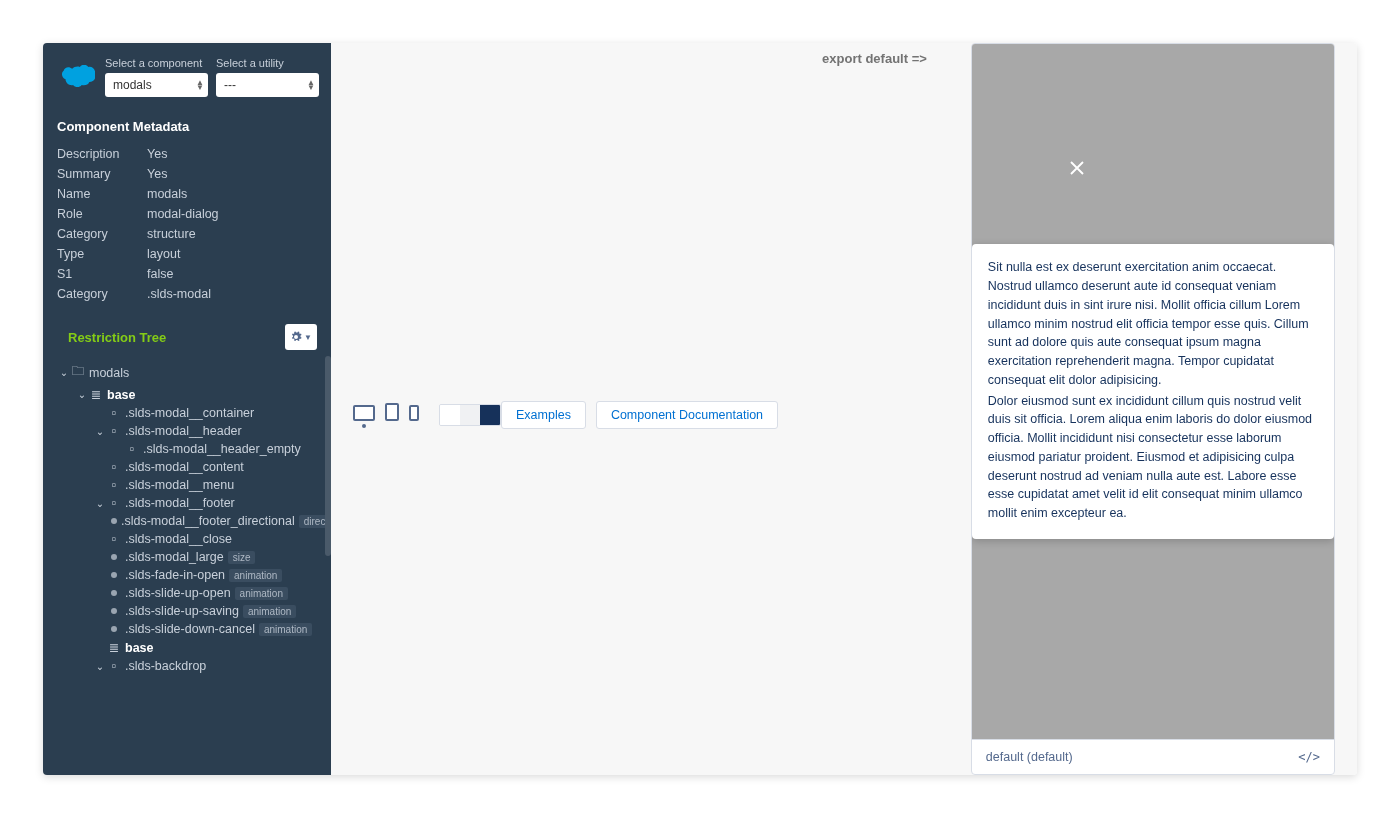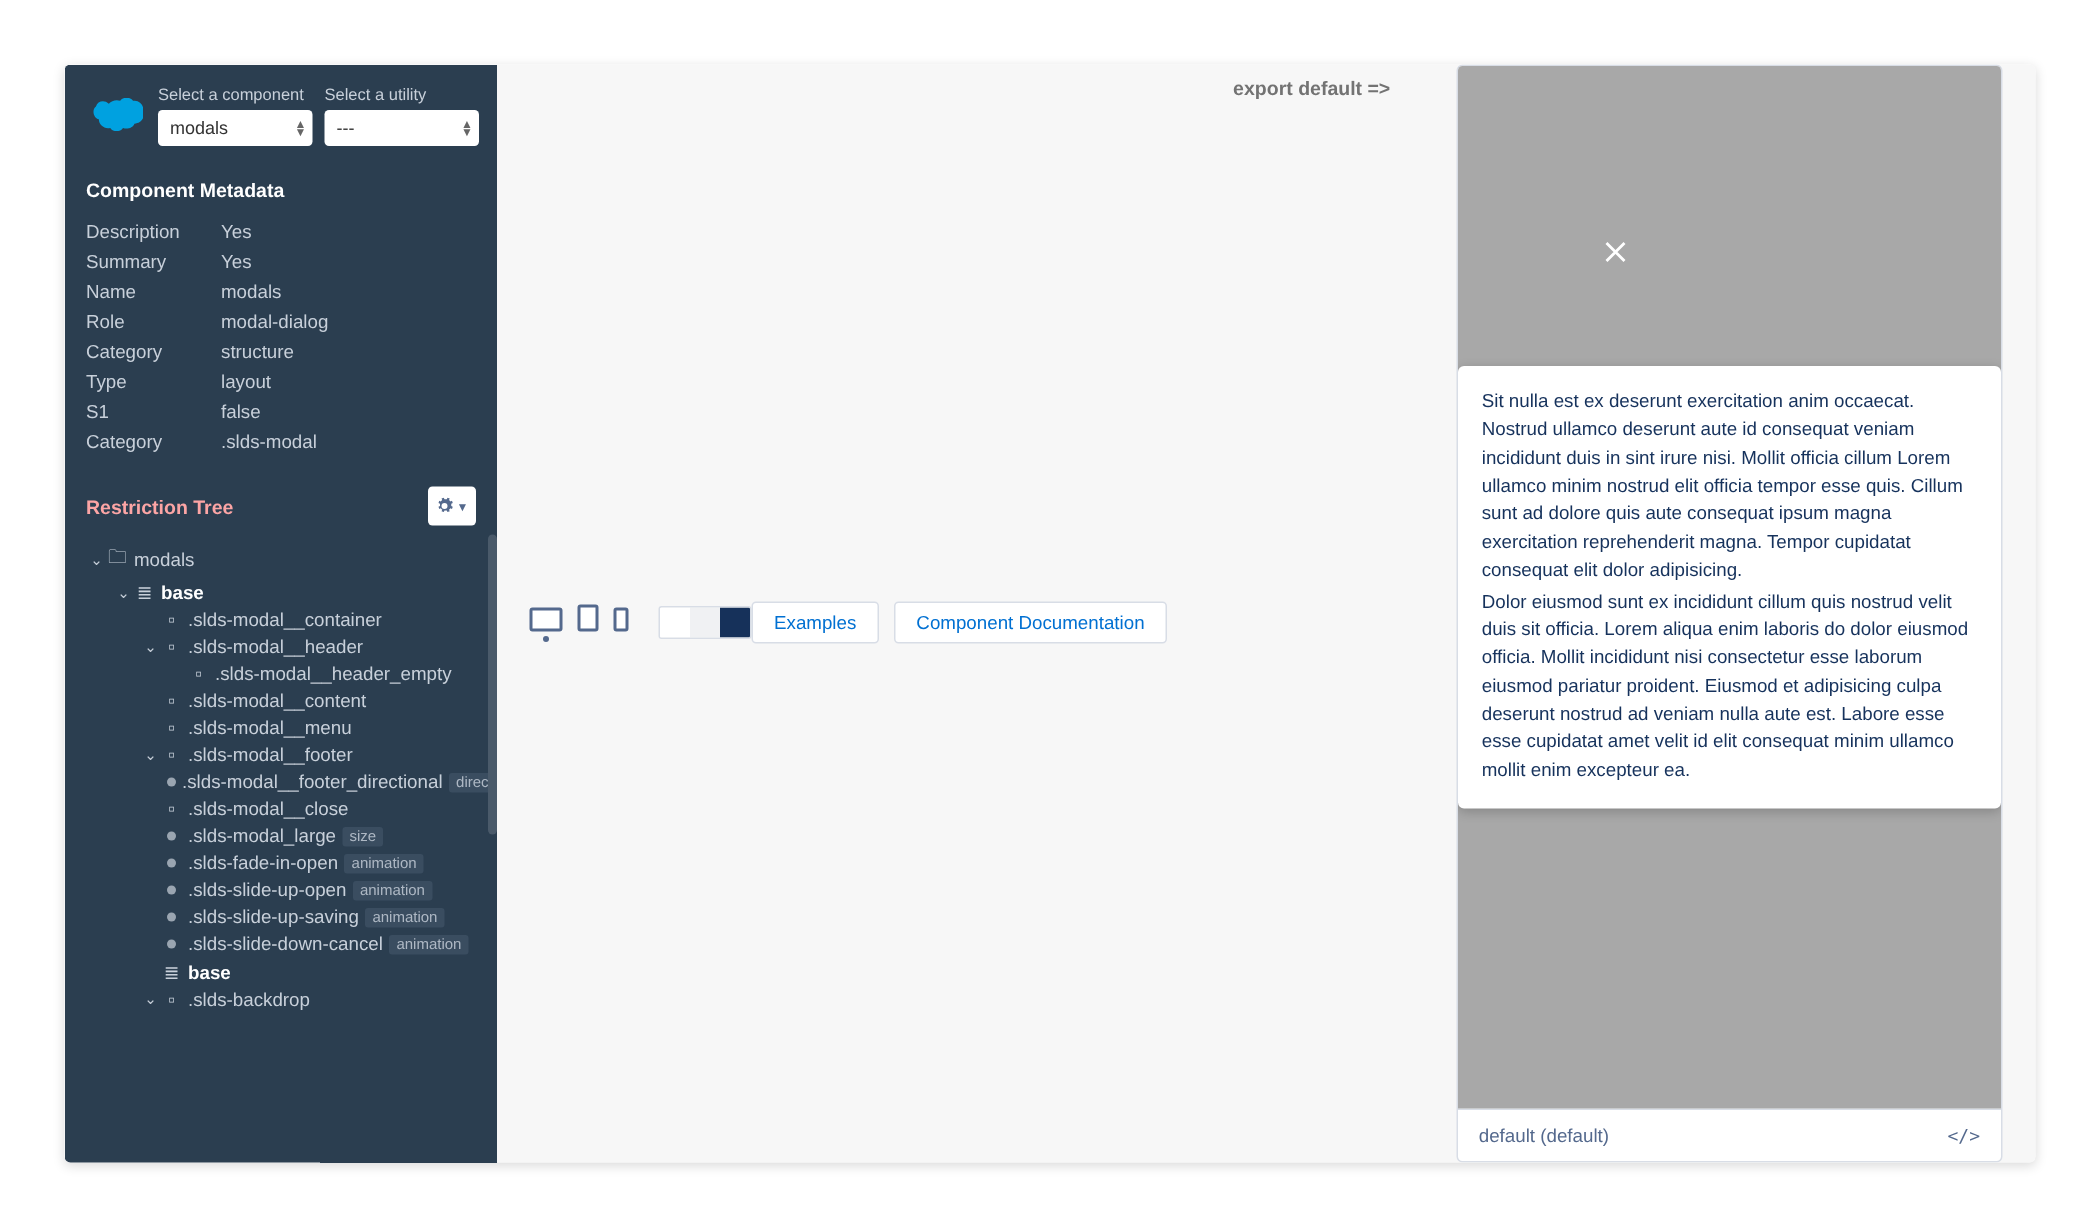--- a/index.html
+++ b/index.html
@@ -12,21 +12,21 @@
 .select-group { display: flex; flex-direction: column; gap: 4px; flex: 1; }
 .select-label { font-size: 11px; color: #c8d0da; }
 .select-box { background: #fff; color: #333; border-radius: 3px; padding: 5px 20px 5px 8px; font-size: 12px; position: relative; cursor: pointer; }
 .select-arrows { position: absolute; right: 4px; top: 50%; transform: translateY(-50%); display: flex; flex-direction: column; line-height: 5px; font-size: 8px; color: #666; }
 .section-title { color: #fff; font-weight: 600; font-size: 13px; padding: 14px 14px 10px; }
 .metadata { padding: 0 14px 10px; }
 .meta-row { display: flex; padding: 3px 0; font-size: 12.5px; }
 .meta-key { width: 90px; color: #c8d0da; }
 .meta-val { color: #c8d0da; }
 .restriction-header { display: flex; justify-content: space-between; align-items: center; padding: 10px 14px 6px; }
-.restriction-title { color: #fca5a5; font-weight: 600; font-size: 13px; }
+.restriction-title { color: #84cc16; font-weight: 600; font-size: 13px; margin-left: 11px; }
 .gear-btn { background: #fff; border-radius: 3px; width: 32px; height: 26px; display: flex; align-items: center; justify-content: center; cursor: pointer; gap: 2px; }
 .tree { padding: 4px 8px 14px 14px; position: relative; }
 .tree-scrollbar { position: absolute; right: 0; top: 0; width: 6px; height: 200px; background: #4a5a6a; border-radius: 3px; }
 .tree-node { display: flex; align-items: center; padding: 2px 0; font-size: 12.5px; cursor: pointer; white-space: nowrap; }
 .tree-toggle { width: 14px; color: #c8d0da; font-size: 10px; text-align: center; }
 .tree-icon { width: 14px; color: #c8d0da; margin-right: 4px; display: inline-flex; align-items: center; justify-content: center; }
 .bullet { width: 6px; height: 6px; background: #9aa5b1; border-radius: 50%; display: inline-block; }
 .tree-label { color: #c8d0da; }
 .tree-label.bold { color: #fff; font-weight: 600; }
 .tree-badge { background: #3a4d60; color: #aeb8c4; font-size: 10px; padding: 1px 5px; border-radius: 2px; margin-left: 4px; }

